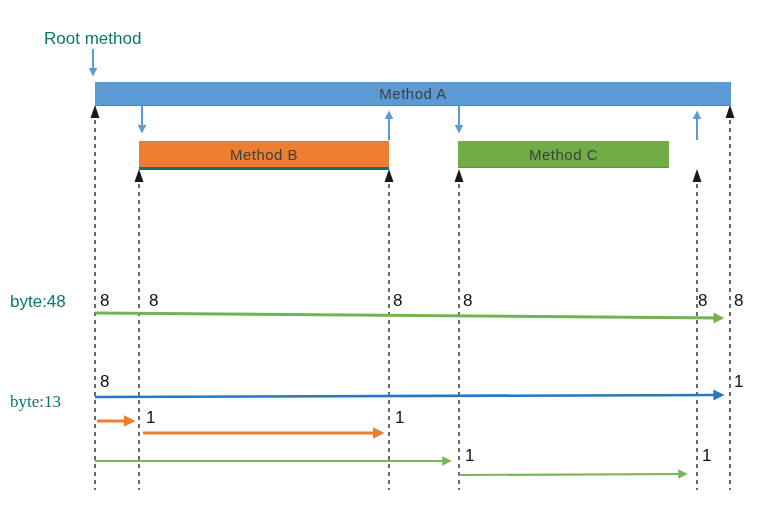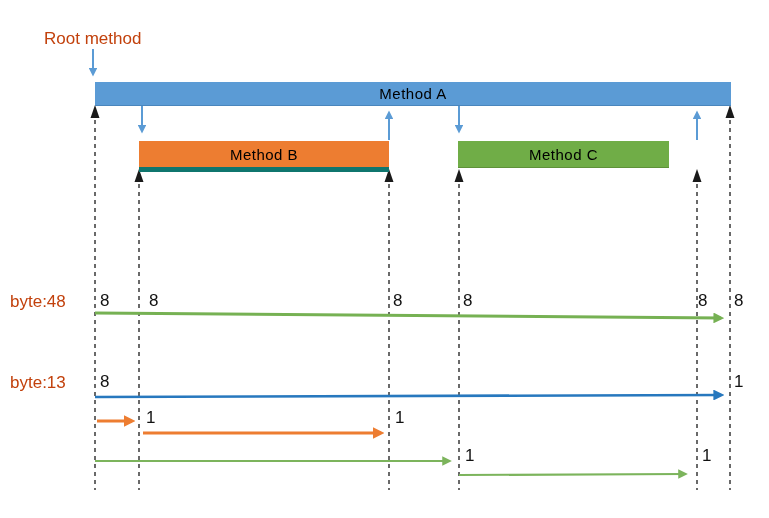--- a/index.html
+++ b/index.html
@@ -3,30 +3,30 @@
 <meta charset="utf-8">
 <style>
   html,body{margin:0;padding:0;background:#fff;}
   .canvas{
     position:relative;width:769px;height:518px;background:#ffffff;
     font-family:"Liberation Sans",sans-serif;overflow:hidden;
   }
   .overlay{position:absolute;left:0;top:0;width:769px;height:518px;}
   .bar{
     position:absolute;display:flex;align-items:center;justify-content:center;
-    color:#000000;font-size:15px;letter-spacing:0.5px;
+    color:#404040;font-size:15px;letter-spacing:0.5px;
   }
   .bar-a{left:95px;top:82px;width:636px;height:23px;background:#5B9BD5;border-bottom:1px solid #4a86bd;}
-  .bar-b{left:139px;top:141px;width:250px;height:26px;background:#ED7D31;border-bottom:5px solid #0f766e;}
+  .bar-b{left:139px;top:141px;width:250px;height:26px;background:#ED7D31;border-bottom:3px solid #0f766e;}
   .bar-c{left:458px;top:141px;width:211px;height:26px;background:#70AD47;border-bottom:1px solid #5e9139;}
-  .txt{position:absolute;color:#c2410c;font-size:17px;white-space:nowrap;}
+  .txt{position:absolute;color:#0f766e;font-size:17px;white-space:nowrap;}
   .root-label{left:44px;top:29px;}
   .row-label{left:10px;text-align:center;}
   .lbl-b48{top:292px;}
-  .lbl-b13{top:373px;}
+  .lbl-b13{top:392px;font-family:Liberation Serif, serif;}
   .num{position:absolute;color:#111;font-size:17px;white-space:nowrap;}
   
   .n48-0{left:100px;top:291px;} .n48-1{left:149px;top:291px;}
   .n48-2{left:393px;top:291px;} .n48-3{left:463px;top:291px;}
   .n48-4{left:698px;top:291px;} .n48-5{left:734px;top:291px;}
   
   .n13-s{left:100px;top:372px;} .n13-e{left:734px;top:372px;}
   
   .no-0{left:146px;top:408px;} .no-1{left:395px;top:408px;}
   

